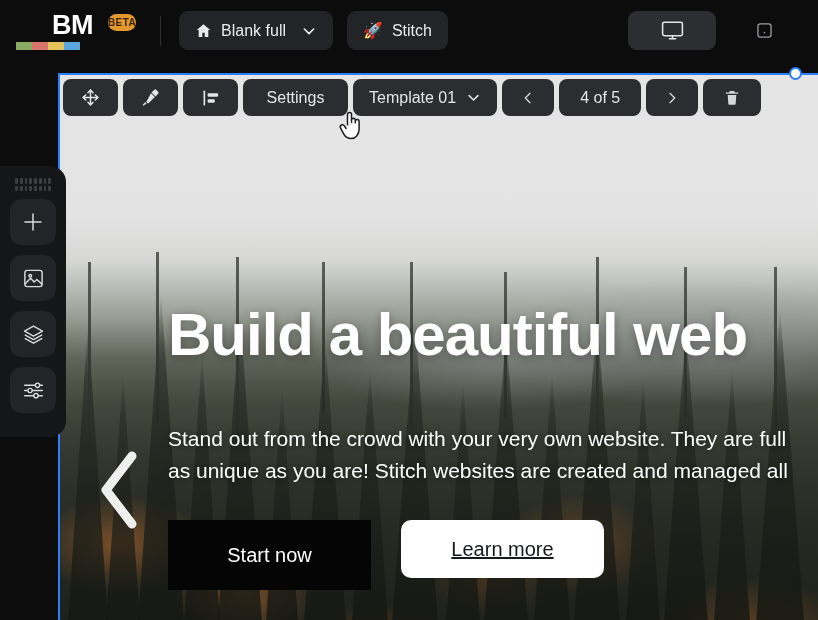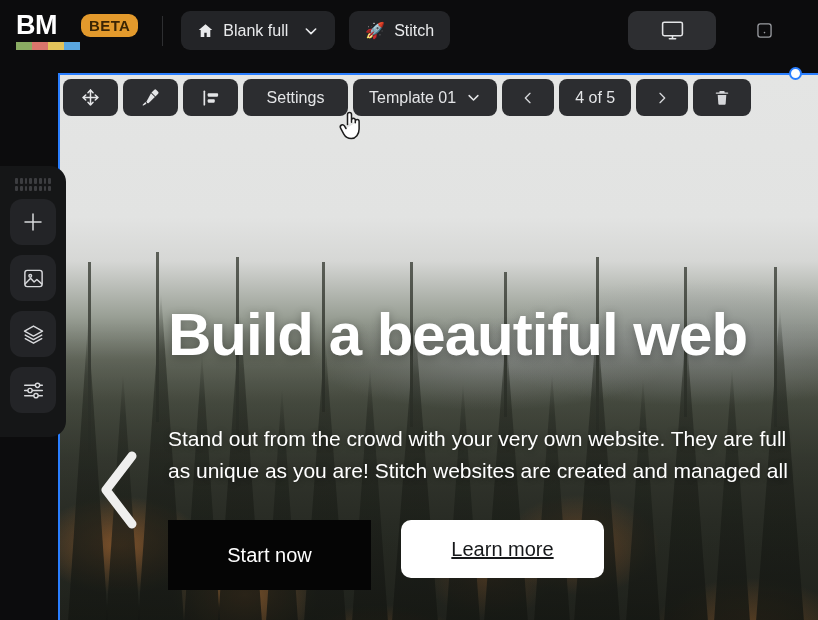--- a/index.html
+++ b/index.html
@@ -16,28 +16,29 @@
     position: absolute; left: 0; top: 0; width: 818px; height: 61px;
     background: #0c0c0d;
     display: flex; align-items: center;
   }
   #brand { display: flex; align-items: flex-start; padding-left: 16px; }
   #brand-mark { position: relative; }
   #brand-text {
     font-size: 27px; font-weight: bold; color: #ffffff;
     letter-spacing: -0.5px; line-height: 28px;
     font-family: "Liberation Sans", sans-serif;
+    margin-left: 36px;
   }
   #brand-stripe { display: flex; width: 64px; height: 8px; margin-top: 3px; }
   #brand-stripe span { flex: 1; }
   #beta-badge {
-    margin-left: 1px; margin-top: 3px;
+    margin-left: 15px; margin-top: 3px;
     background: #e39A2c; color: #3b2504;
-    font-size: 15px; font-weight: bold; letter-spacing: .4px;
-    padding: 3px 8px; border-radius: 9px;
+    font-size: 10px; font-weight: bold; letter-spacing: .4px;
+    padding: 3px 0; border-radius: 9px;
   }
   #header-divider {
     width: 1px; height: 30px; background: #2e2f31; margin: 0 18px 0 24px;
   }
   .hdr-btn {
     display: flex; align-items: center; gap: 9px;
     background: #232427; border: none; border-radius: 9px;
     height: 39px; padding: 0 16px; cursor: pointer;
     color: #e9eaec; font-size: 16px; font-family: "Liberation Sans", sans-serif;
   }
@@ -142,21 +143,21 @@
   .tb-btn {
     background: #2c2d30; border: none; border-radius: 8px;
     height: 37px; display: flex; align-items: center; justify-content: center;
     color: #e4e5e7; cursor: pointer;
     font-size: 16px; font-family: "Liberation Sans", sans-serif;
   }
   .tb-icon { width: 55px; }
   .tb-text { padding: 0 18px; gap: 9px; }
   #tb-settings { width: 105px; }
   #tb-template { gap: 10px; padding: 0 16px; }
-  #tb-counter { width: 72px; }
+  #tb-counter { width: 82px; }
   .tb-arrow { width: 52px; }
   #tb-delete { width: 58px; }
 
   
   #sel-handle {
     position: absolute; left: 789px; top: 67px;
     width: 13px; height: 13px; border-radius: 50%;
     background: #ffffff; border: 2px solid #2a7fff; z-index: 50;
   }
 

